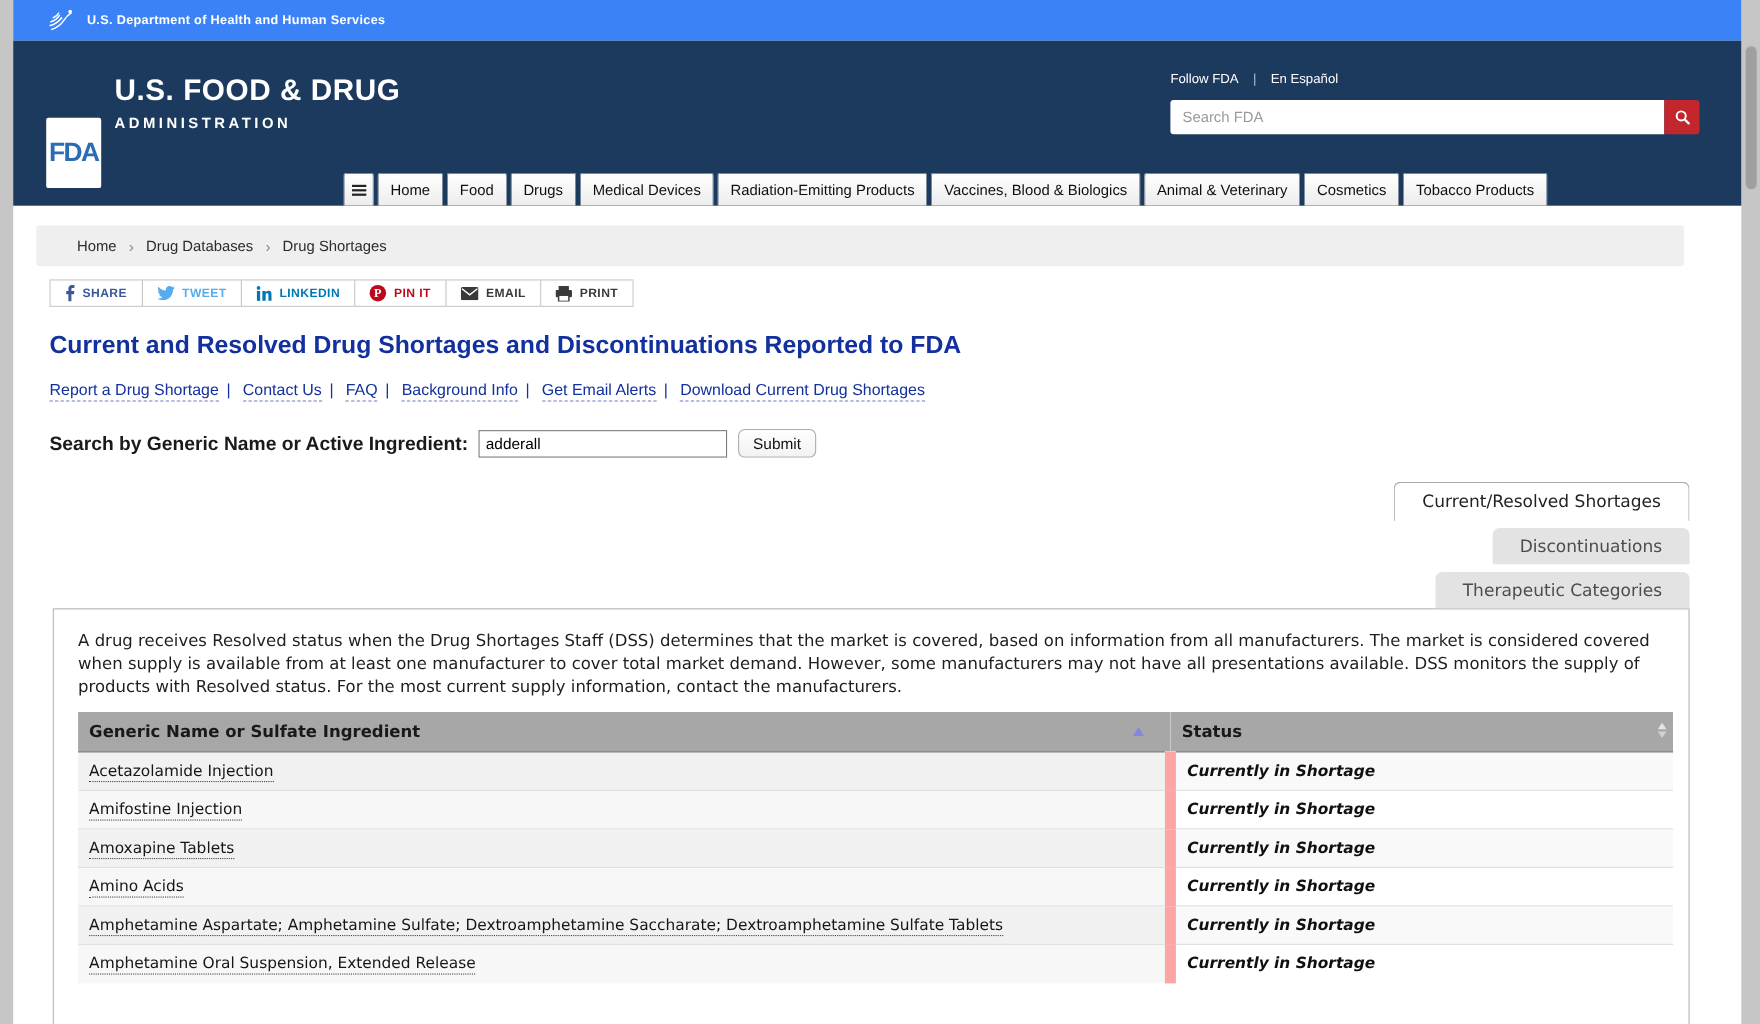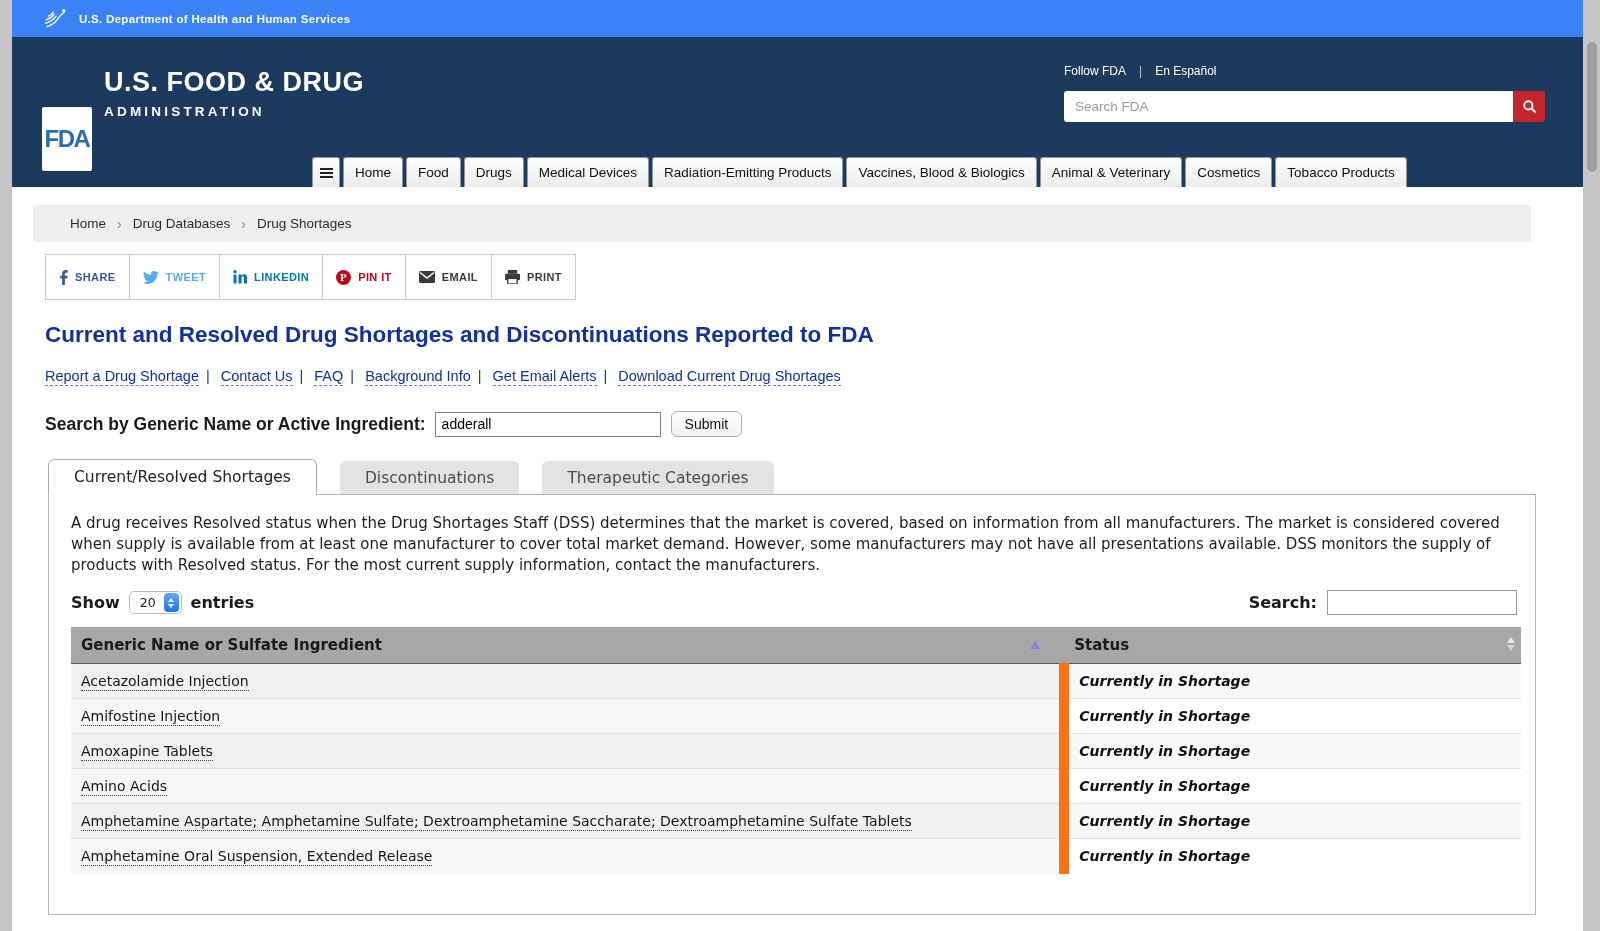--- a/index.html
+++ b/index.html
@@ -42,21 +42,21 @@
 
   
   .breadcrumb { margin:18px 52px 0 21px; background:#efefef; border-radius:3px; height:37px;
                 display:flex; align-items:center; padding:0 37px; gap:11px; font-size:13.5px; color:#2c2c2c; }
   .breadcrumb a { color:#2c2c2c; text-decoration:none; cursor:pointer; }
   .crumb-sep { color:#8a8a8a; font-size:14px; }
 
   
   h1.page-title { margin:18px 0 0 33px; font-size:29px; color:#161616; letter-spacing:-0.2px; }
   .share-row { margin:12px 0 0 33px; display:flex; }
-  .share-btn { display:flex; align-items:center; gap:7px; height:46px; padding:0 13px; background:#fff;
+  .share-btn { display:flex; align-items:center; gap:7px; height:25px; padding:0 13px; background:#fff;
                border:1px solid #c9c9c9; margin-left:-1px; font-size:11px; font-weight:bold;
                letter-spacing:0.4px; cursor:pointer; font-family:"Liberation Sans",sans-serif; }
   .share-btn:first-child { margin-left:0; }
   .pin-badge { width:15px; height:15px; border-radius:50%; color:#fff; font-size:11px; font-weight:bold;
                display:flex; align-items:center; justify-content:center; font-family:"Liberation Serif",serif; }
 
   
   h2.section-heading { margin:22px 0 0 33px; font-size:22.5px; }
   .quick-links { margin:20px 0 0 33px; font-size:14.5px; }
   .quick-links a { text-decoration:none; border-bottom:1px dashed #6a7cc4; padding-bottom:1px; cursor:pointer; }
@@ -66,21 +66,21 @@
   
   .ingredient-search { margin:27px 0 0 33px; display:flex; align-items:center; }
   .ingredient-search label { font-size:17.5px; font-weight:bold; color:#1a1a1a; }
   .ingredient-search input { width:226px; height:25px; border:1px solid #7e7e7e; margin-left:9px;
                              font-size:14px; padding:0 6px; font-family:"Liberation Sans",sans-serif; }
   .submit-btn { margin-left:10px; padding:4px 13px; border-radius:6px; border:1px solid #adadad;
                 background:linear-gradient(#ffffff,#f2f2f2); font-size:14px; color:#111; cursor:pointer;
                 font-family:"Liberation Sans",sans-serif; }
 
   
-  .tabs { margin:22px 47px 0 36px; display:flex; gap:23px; align-items:flex-end; position:relative; z-index:2; }
+  .tabs { margin:22px 47px 0 36px; display:flex; gap:7px; align-items:flex-end; position:relative; z-index:2;flex-direction:column; }
   .tab { height:33px; display:flex; align-items:center; padding:0 25px; font-size:15.5px;
          border-radius:6px 6px 0 0; color:#4c4c4c; background:#e3e3e3; cursor:pointer;
          font-family:"DejaVu Sans",sans-serif; white-space:nowrap; }
   .tab.active { background:#fff; border:1px solid #ababab; border-bottom:1px solid #fff; height:36px;
                 margin-bottom:-1px; color:#222; }
   .tab.highlight { font-weight:bold; color:#333; }
   .panel { margin:0 47px 0 36px; border:1px solid #b5b5b5; padding:18px 14px 40px 22px; position:relative;
            z-index:1; font-family:"DejaVu Sans",sans-serif; background:#fff; }
   .panel-desc { font-size:15px; line-height:1.4; color:#1e1e1e; padding-right:6px; }
 
@@ -107,21 +107,21 @@
   .sort-asc-icon { position:absolute; right:24px; top:14px; width:0; height:0;
                    border-left:5px solid transparent; border-right:5px solid transparent;
                    border-bottom:8px solid #8585de; }
   .sort-both-icon { position:absolute; right:6px; top:10px; display:flex; flex-direction:column; gap:2px; }
   .sort-both-icon i { display:block; width:0; height:0; border-left:4px solid transparent; border-right:4px solid transparent; }
   .sort-both-icon .up { border-bottom:6px solid #e6e6e6; }
   .sort-both-icon .down { border-top:6px solid #d2d2d2; }
   table.shortages td { padding:9px 10px; font-size:14px; border-top:1px solid #dedede; height:35px; }
   table.shortages tbody tr:nth-child(odd) { background:#f9f9f9; }
   table.shortages tbody td:first-child { box-shadow:inset 0 0 0 999px rgba(0,0,0,0.033);
-                                         border-right:10px solid #f97316; }
+                                         border-right:10px solid #fca5a5; }
   table.shortages tbody tr:first-child td { border-top:none; }
   a.drug-link { color:#161616; text-decoration:none; border-bottom:1px dotted #444; padding-bottom:1px; cursor:pointer; }
   .status-text { font-weight:bold; font-style:italic; color:#101010; }
 
   .scroll-thumb { position:fixed; right:3px; top:42px; width:10px; height:130px; background:#9f9f9f; border-radius:5px; }
 </style>
 </head>
 <body>
 
 <div class="page">
@@ -266,37 +266,20 @@
 
   <div class="tabs">
     <div class="tab active">Current/Resolved Shortages</div>
     <div class="tab">Discontinuations</div>
     <div class="tab">Therapeutic Categories</div>
   </div>
 
   <div class="panel">
     <p class="panel-desc">A drug receives Resolved status when the Drug Shortages Staff (DSS) determines that the market is covered, based on information from all manufacturers. The market is considered covered when supply is available from at least one manufacturer to cover total market demand. However, some manufacturers may not have all presentations available. DSS monitors the supply of products with Resolved status. For the most current supply information, contact the manufacturers.</p>
 
-    <div class="table-controls">
-      <div class="show-group">
-        <span>Show</span>
-        <span class="page-size">
-          <span>20</span>
-          <span class="stepper">
-            <i class="step-up"></i>
-              <i class="step-down"></i>
-          </span>
-        </span>
-        <span>entries</span>
-      </div>
-      <div class="search-group">
-        <span>Search:</span>
-        <input type="text" style="">
-      </div>
-    </div>
 
     <table class="shortages">
       <thead>
         <tr>
           <th class="col-name" style="background: rgb(167, 167, 167);">
             <span>Generic Name or Sulfate Ingredient</span>
             <span class="sort-asc-icon"></span>
           </th>
           <th style="background: rgb(167, 167, 167);">
             <span>Status</span>

